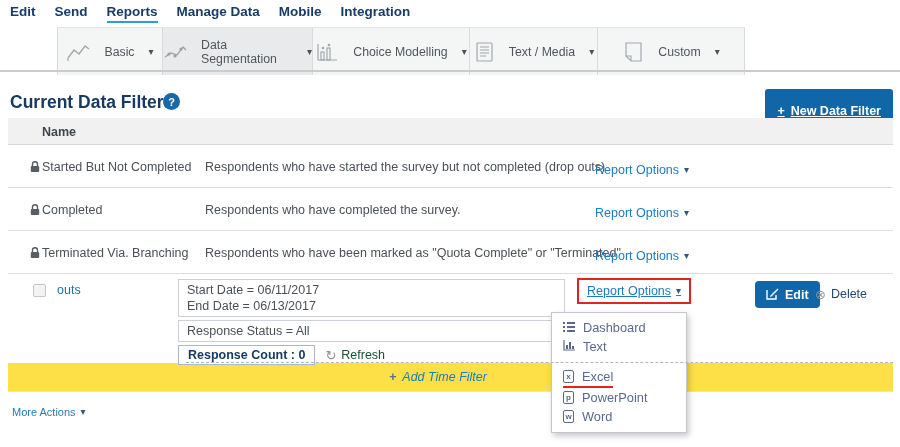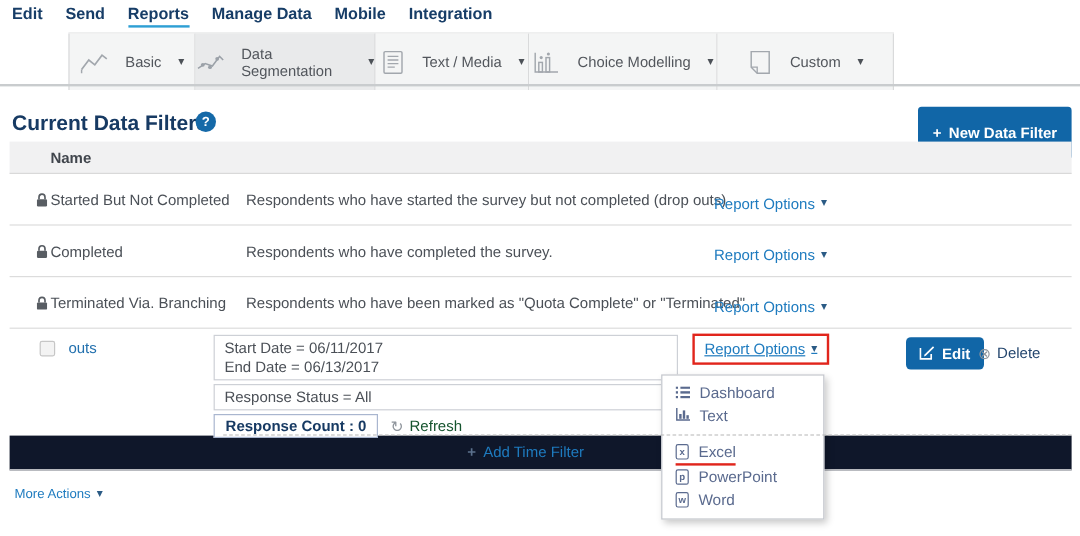--- a/index.html
+++ b/index.html
@@ -23,21 +23,21 @@
   .caret { font-size:10px; color:#4c5157; line-height:1; }
   .caret::after { content:"▾"; }
   .strip-divider { position:absolute; left:0; top:70px; width:900px; height:2px; background:#c9ccce; }
 
   
   .content-header { position:absolute; left:0; top:72px; width:900px; height:46px; }
   .page-title { position:absolute; left:10px; top:20px; font-size:17.5px; font-weight:bold; color:#173a63; }
   .help { position:absolute; left:163px; top:21px; width:17px; height:17px; background:#1569a8; border-radius:50%; color:#fff; font-size:11px; font-weight:bold; display:flex; align-items:center; justify-content:center; cursor:pointer; }
   .help::after { content:"?"; }
   .btn-primary { background:#1166a7; color:#fff; border:none; border-radius:3px; font-family:inherit; font-weight:bold; cursor:pointer; }
-  .new-filter { position:absolute; right:7px; top:17px; height:44px; padding:0 12px; font-size:12.5px; display:flex; align-items:center; gap:6px; }
+  .new-filter { position:absolute; right:7px; top:17px; height:44px; padding:0 12px; font-size:12.5px; display:flex; align-items:center; gap:6px;text-decoration:underline; }
   .plus-ico::before { content:"+"; font-weight:bold; }
 
   
   .table { position:absolute; left:8px; top:118px; width:885px; }
   .thead { height:27px; background:#f1f1f2; border-bottom:1px solid #d9d9d9; position:relative; }
   .thead span { position:absolute; left:34px; top:7px; font-size:12.5px; font-weight:bold; color:#40454c; }
   .trow { position:relative; height:43px; border-bottom:1px solid #dcdcdc; font-size:12.5px; }
   .lock { position:absolute; left:21px; top:15px; }
   .rname { position:absolute; left:34px; top:15px; color:#4b5057; }
   .rdesc { position:absolute; left:197px; top:15px; color:#4b5057; }
@@ -58,21 +58,21 @@
   .refresh-ico::before { content:"↻"; }
   .redbox { position:absolute; left:569px; top:4px; border:2px solid #e1251c; padding:4px 8px; z-index:10; background:transparent; }
   .redbox .ropts2 { color:#1e7bbf; text-decoration:underline; cursor:pointer; display:flex; gap:5px; align-items:center; font-size:12.5px; }
   .redbox .caret { color:#2b5b85; }
   .editbtn { position:absolute; left:747px; top:7px; height:27px; padding:0 11px; font-size:12.5px; display:flex; align-items:center; gap:6px; border-radius:4px; }
   .delete { position:absolute; left:807px; top:13px; color:#24466e; text-decoration:none; cursor:pointer; display:flex; align-items:center; gap:5px; }
   .del-ico { color:#8f959c; font-size:13px; line-height:1; }
   .del-ico::before { content:"⊗"; }
 
   
-  .addrow { height:29px; background:#0f172a; border-bottom:1px solid #e2e2e3; display:flex; align-items:center; justify-content:center; padding-right:25px; }
+  .addrow { height:29px; background:#fde047; border-bottom:1px solid #e2e2e3; display:flex; align-items:center; justify-content:center; padding-right:25px;font-style:italic; }
   .addlink { color:#1e7bbf; text-decoration:none; cursor:pointer; font-size:12.5px; display:flex; gap:6px; align-items:center; }
   .addlink .plus-ico { color:#5b708c; font-weight:bold; }
 
   
   .more-actions { position:absolute; left:12px; top:406px; color:#1e7bbf; font-size:11px; text-decoration:none; cursor:pointer; display:flex; gap:5px; align-items:center; }
   .more-actions .caret { color:#2b5b85; }
 
   
   .dropdown { position:absolute; left:551px; top:312px; width:136px; background:#fff; border:1px solid #c3c6cc; box-shadow:2px 3px 6px rgba(0,0,0,.22); z-index:30; padding:5px 0 6px 0; }
   .mitem { height:19px; display:flex; align-items:center; gap:8px; padding-left:11px; color:#5a6a8e; font-size:12.8px; cursor:pointer; text-decoration:none; }
@@ -114,41 +114,41 @@
         <svg width="24" height="20" viewBox="0 0 24 20">
             <polyline points="2,15 8,11 14,13 20,5 23,8" fill="none" stroke="#9ba1a8" stroke-width="1.3"></polyline>
             <circle cx="6" cy="12" r="1.6" fill="#9ba1a8"></circle>
             <circle cx="12" cy="14" r="1.6" fill="#9ba1a8"></circle>
             <circle cx="18" cy="7" r="1.6" fill="#9ba1a8"></circle>
           </svg>
       </span>
       <span class="tablabel">Data Segmentation</span>
       <span class="caret"></span>
     </div>
-    <div class="tab tab-text">
-      <span class="tabicon">
-        <svg width="22" height="20" viewBox="0 0 22 20">
-            <rect x="4" y="1" width="15" height="18" rx="1" fill="none" stroke="#a2a7ad" stroke-width="1.2"></rect>
-            <path d="M7 5 H16 M7 8 H16 M7 11 H16 M7 14 H13" stroke="#a2a7ad" stroke-width="1.1"></path>
-          </svg>
-      </span>
-      <span class="tablabel">Text / Media</span>
-      <span class="caret"></span>
-    </div>
     <div class="tab tab-choice">
       <span class="tabicon">
         <svg width="24" height="20" viewBox="0 0 24 20">
             <path d="M3 2 V18 H22" fill="none" stroke="#a2a7ad" stroke-width="1.2"></path>
             <rect x="6" y="10" width="3" height="8" fill="none" stroke="#a2a7ad" stroke-width="1.2"></rect>
             <rect x="12" y="6" width="3" height="12" fill="none" stroke="#a2a7ad" stroke-width="1.2"></rect>
             <circle cx="8" cy="6" r="1.3" fill="#a2a7ad"></circle>
             <circle cx="14" cy="3" r="1.3" fill="#a2a7ad"></circle>
           </svg>
       </span>
       <span class="tablabel">Choice Modelling</span>
+      <span class="caret"></span>
+    </div>
+    <div class="tab tab-text">
+      <span class="tabicon">
+        <svg width="22" height="20" viewBox="0 0 22 20">
+            <rect x="4" y="1" width="15" height="18" rx="1" fill="none" stroke="#a2a7ad" stroke-width="1.2"></rect>
+            <path d="M7 5 H16 M7 8 H16 M7 11 H16 M7 14 H13" stroke="#a2a7ad" stroke-width="1.1"></path>
+          </svg>
+      </span>
+      <span class="tablabel">Text / Media</span>
       <span class="caret"></span>
     </div>
     <div class="tab tab-custom">
       <span class="tabicon">
         <svg width="22" height="20" viewBox="0 0 22 20">
             <path d="M4 1 H19 V19 H9 L4 14 Z" fill="none" stroke="#a2a7ad" stroke-width="1.2"></path>
             <path d="M4 14 H9 V19" fill="none" stroke="#a2a7ad" stroke-width="1.1"></path>
           </svg>
       </span>
       <span class="tablabel">Custom</span>

